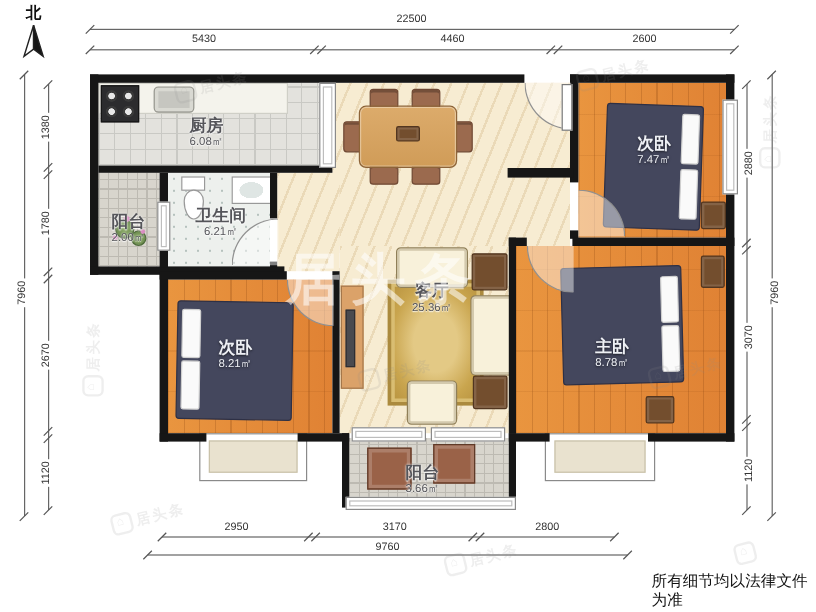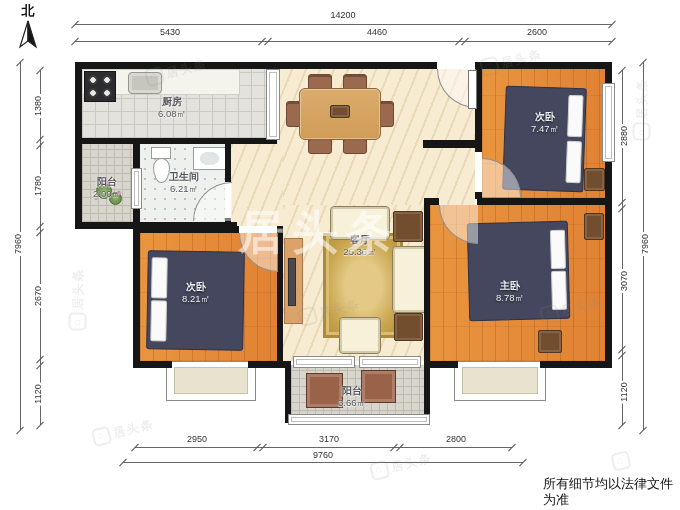--- a/index.html
+++ b/index.html
@@ -49,21 +49,21 @@
   .ksink{background:#c6c6c0;border:1px solid #97978f;border-radius:4px;box-shadow:inset 0 0 0 3px #d9d9d2;}
   .toilet-tank{background:#fff;border:1px solid #999;}
   .toilet-bowl{background:#fff;border:1px solid #999;border-radius:50% 50% 50% 50%/38% 38% 62% 62%;}
   .bsink{background:#fff;border:1px solid #999;background-image:radial-gradient(ellipse at center,#dfe6e4 45%,rgba(0,0,0,0) 46%);}
   .plant{background:radial-gradient(circle,#8fae6a,#5f7f45);border:1px solid #4c6a38;border-radius:50%;}
   .flower{background:#d98cc0;border-radius:50%;}
   
   .room-label{position:absolute;display:flex;flex-direction:column;align-items:center;z-index:30;
      transform:translateX(-50%);color:#55555a;text-shadow:0 0 2px #fff,0 1px 1px rgba(255,255,255,.9);
      line-height:1.3;pointer-events:none;white-space:nowrap;}
-  .room-label .rname{font-size:10px;font-weight:700;}
+  .room-label .rname{font-size:14px;font-weight:700;}
   .room-label .rarea{font-size:9.5px;font-weight:400;}
   .room-label.on-dark{color:#eef0f5;text-shadow:0 1px 2px rgba(0,0,0,.65);}
   
   .dim-h{position:absolute;border-top:1px solid #666;height:0;z-index:5;}
   .dim-v{position:absolute;border-left:1px solid #666;width:0;z-index:5;}
   .tick{position:absolute;width:10px;height:1px;background:#555;transform:rotate(-45deg);z-index:6;}
   .dim-label{position:absolute;font-size:9px;color:#333;background:#fff;padding:0 2px;
      transform:translate(-50%,-50%);z-index:7;white-space:nowrap;}
   .dim-label.v{transform:translate(-50%,-50%) rotate(-90deg);}
   
@@ -265,21 +265,21 @@
 
   <div class="tick" style="left:617px;top:70px;"></div>
   <div class="tick" style="left:617px;top:202px;"></div>
   <div class="tick" style="left:617px;top:208px;"></div>
   <div class="tick" style="left:617px;top:349px;"></div>
   <div class="tick" style="left:617px;top:355px;"></div>
   <div class="tick" style="left:617px;top:425px;"></div>
   <div class="tick" style="left:638px;top:62px;"></div>
   <div class="tick" style="left:638px;top:430px;"></div>
 
-  <div class="dim-label" style="left:343px;top:15px;">14200</div>
+  <div class="dim-label" style="left:343px;top:15px;">22500</div>
   <div class="dim-label" style="left:170px;top:32px;">5430</div>
   <div class="dim-label" style="left:365px;top:32px;margin-left:12px;">4460</div>
   <div class="dim-label" style="left:537px;top:32px;">2600</div>
   <div class="dim-label" style="left:197px;top:439px;">2950</div>
   <div class="dim-label" style="left:329px;top:439px;">3170</div>
   <div class="dim-label" style="left:456px;top:439px;">2800</div>
   <div class="dim-label" style="left:323px;top:455px;">9760</div>
   <div class="dim-label v" style="left:38px;top:106px;">1380</div>
   <div class="dim-label v" style="left:38px;top:186px;">1780</div>
   <div class="dim-label v" style="left:38px;top:296px;">2670</div>

